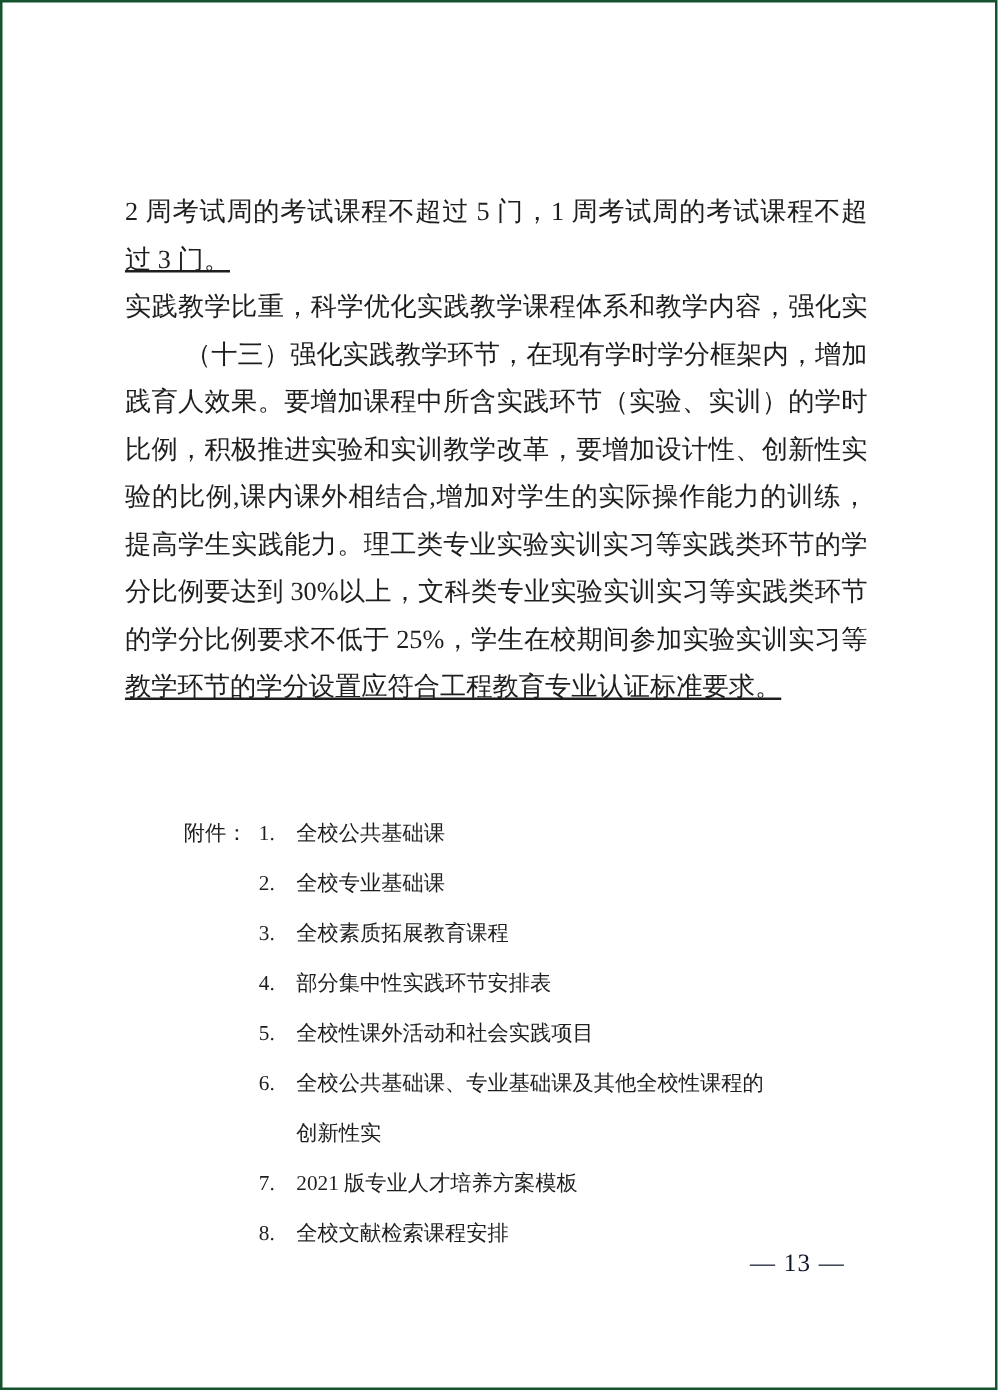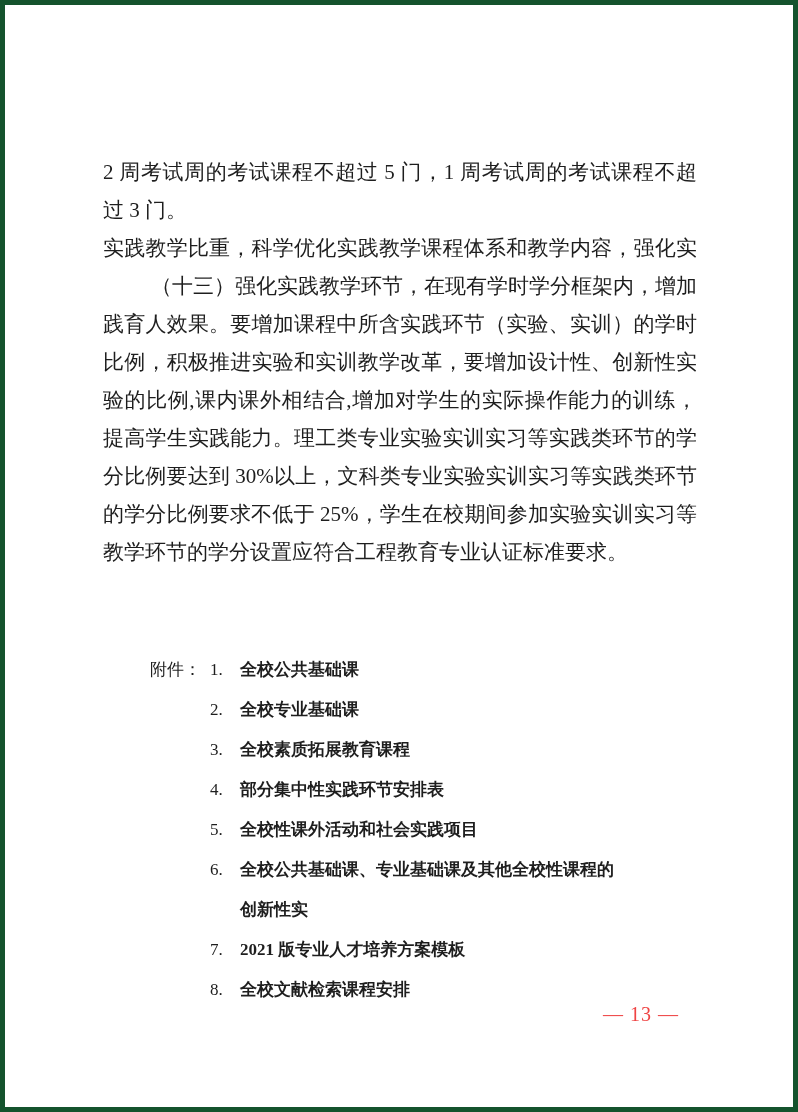--- a/index.html
+++ b/index.html
@@ -13,40 +13,41 @@
     font-family: "Liberation Serif", "DejaVu Serif", serif;
     color: #1e1e1e;
     overflow: hidden;
   }
   .page {
     position: relative;
     width: 798px;
     height: 1112px;
     box-sizing: border-box;
     background: #ffffff;
-    border: 5px solid #14532d;
+    border: 2px solid #14532d;
   }
   
   .body-text {
     position: absolute;
     left: 98px;
     top: 148px;
     width: 594px;
     font-size: 21px;
   }
   .t-line {
     height: 38px;
     line-height: 38px;
     text-align: justify;
     text-align-last: justify;
     overflow: hidden;
   }
   .t-line.plain {
     text-align: center;
     text-align-last: left;
+    text-decoration: underline;
   }
   .t-line.indent {
     text-indent: 48px;
   }
   
   .attachments {
     position: absolute;
     left: 145px;
     top: 645px;
     font-size: 17px;
@@ -69,31 +70,30 @@
   .att-num {
     flex: none;
     width: 30px;
     height: 40px;
     line-height: 40px;
   }
   .att-text .att-line {
     height: 40px;
     line-height: 40px;
     white-space: nowrap;
-    font-weight: bold;
   }
   
   .page-number {
     position: absolute;
     left: 598px;
     top: 996px;
     font-size: 20px;
     line-height: 26px;
     letter-spacing: 1px;
-    color: #ef4444;
+    color: #0f172a;
     white-space: nowrap;
   }
 </style>
 </head>
 <body>
 
 <div class="page">
 
   <div class="body-text" id="body-text">
       <div class="t-line">2 周考试周的考试课程不超过 5 门，1 周考试周的考试课程不超</div>

